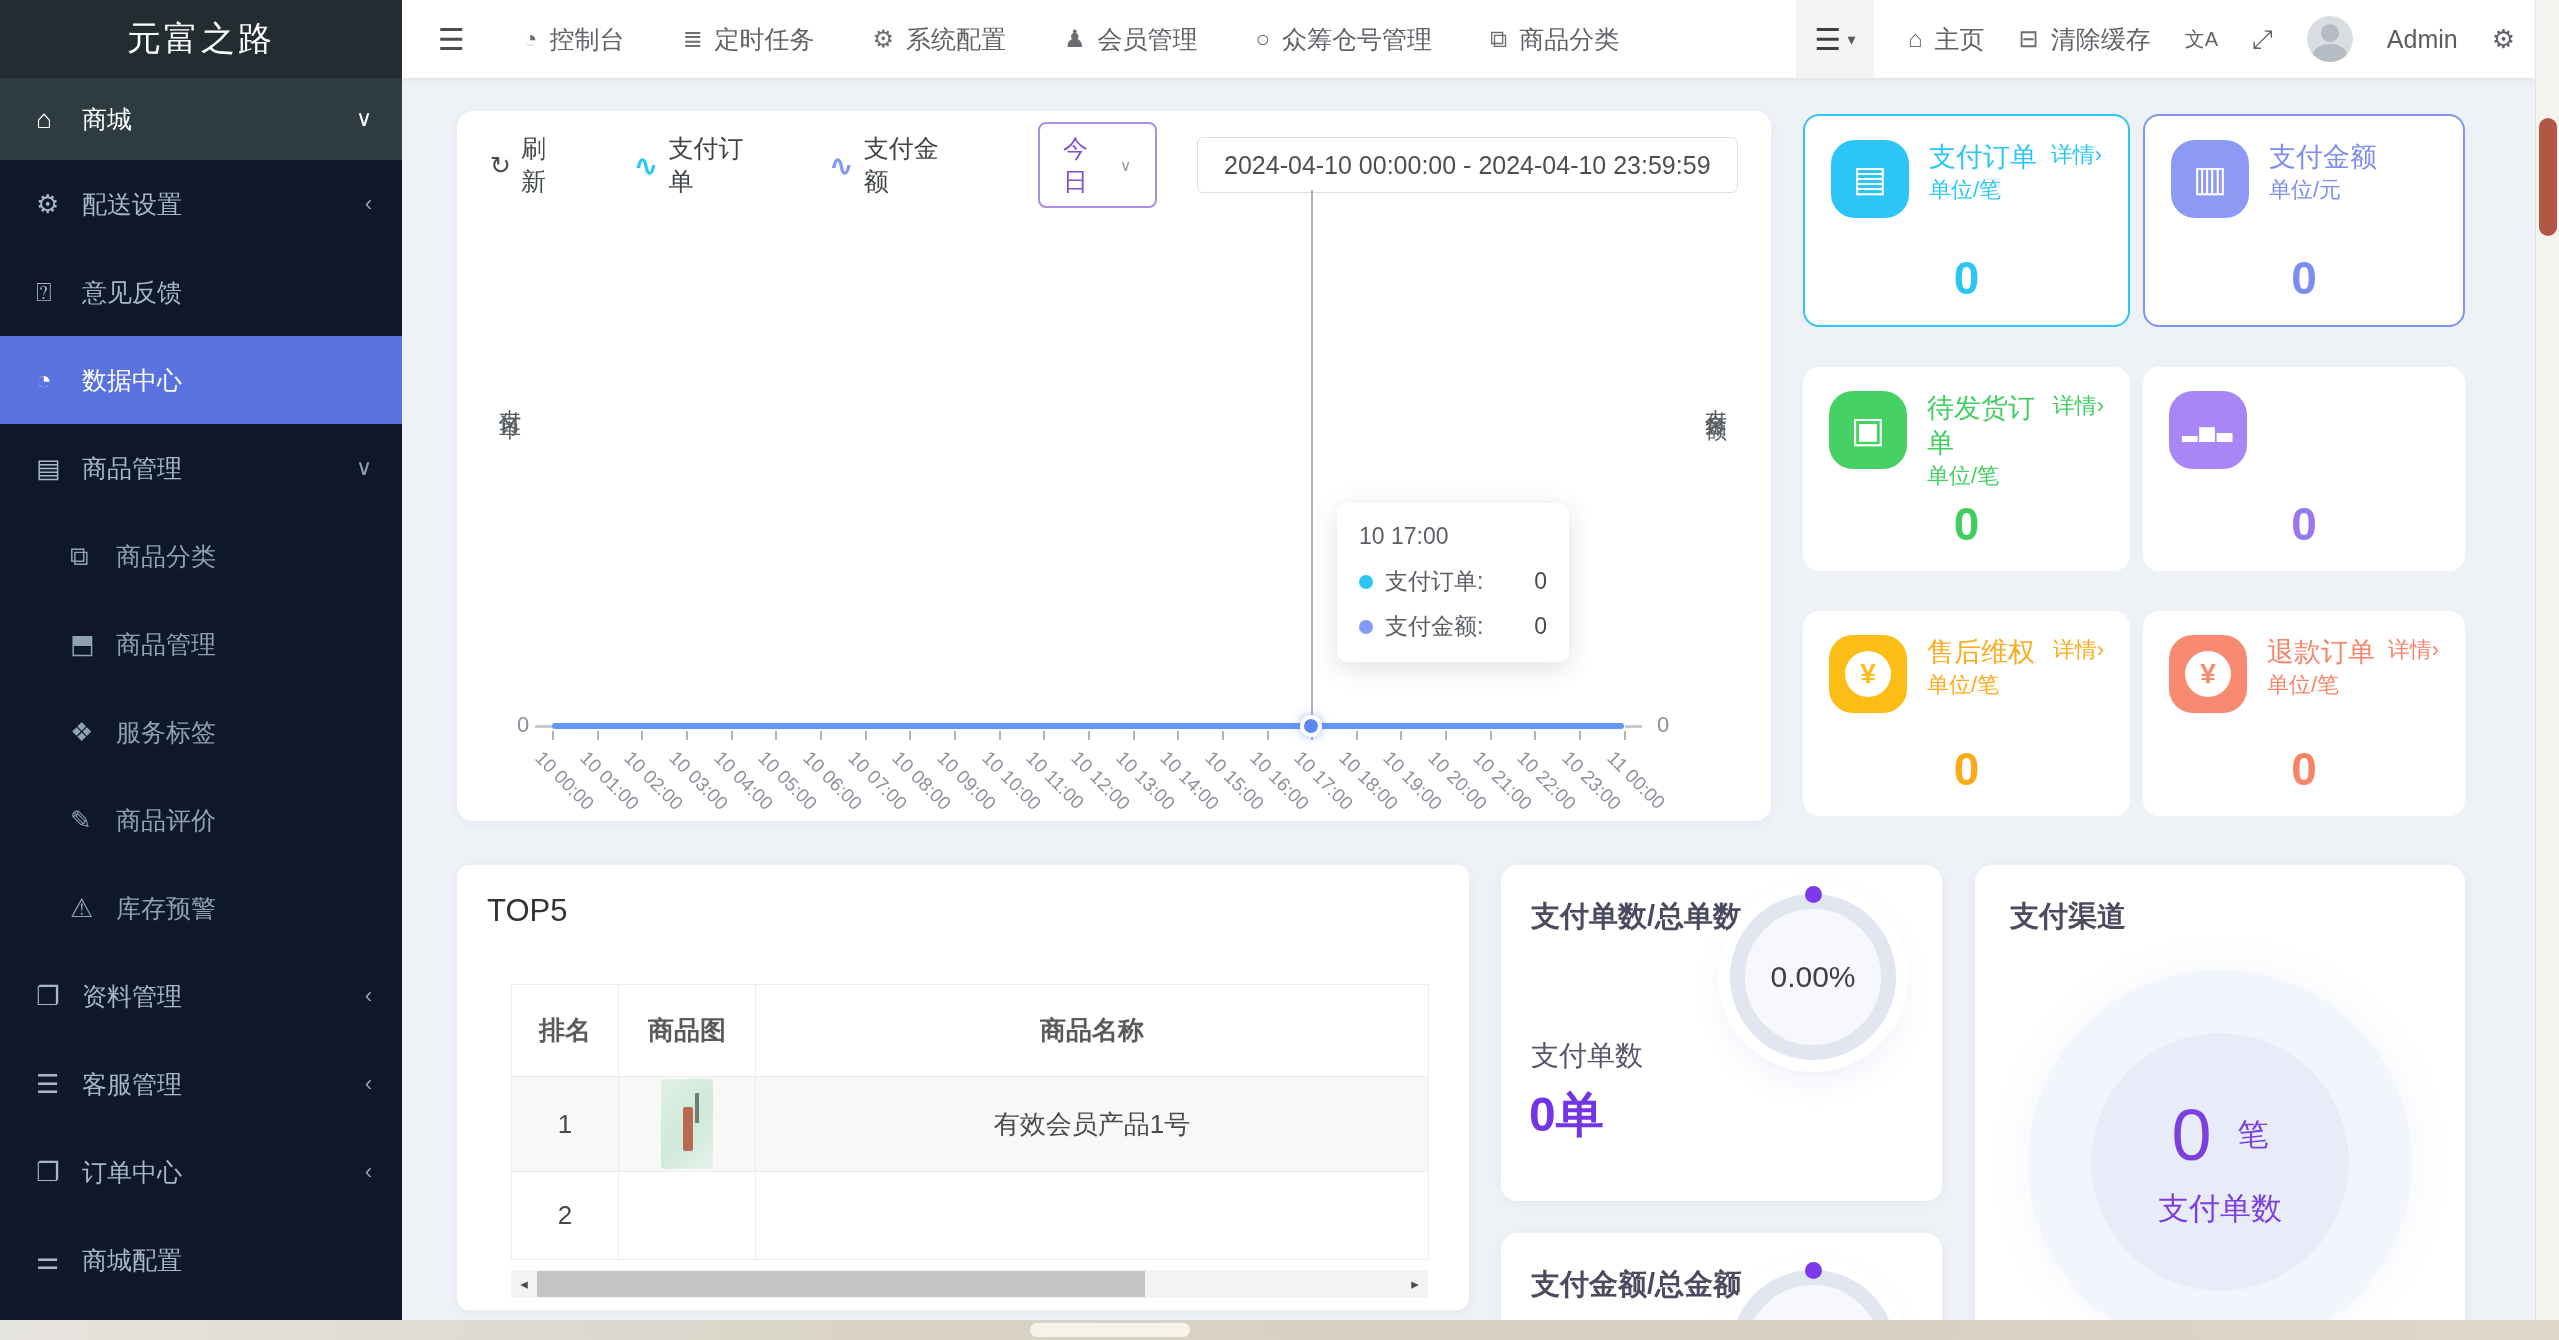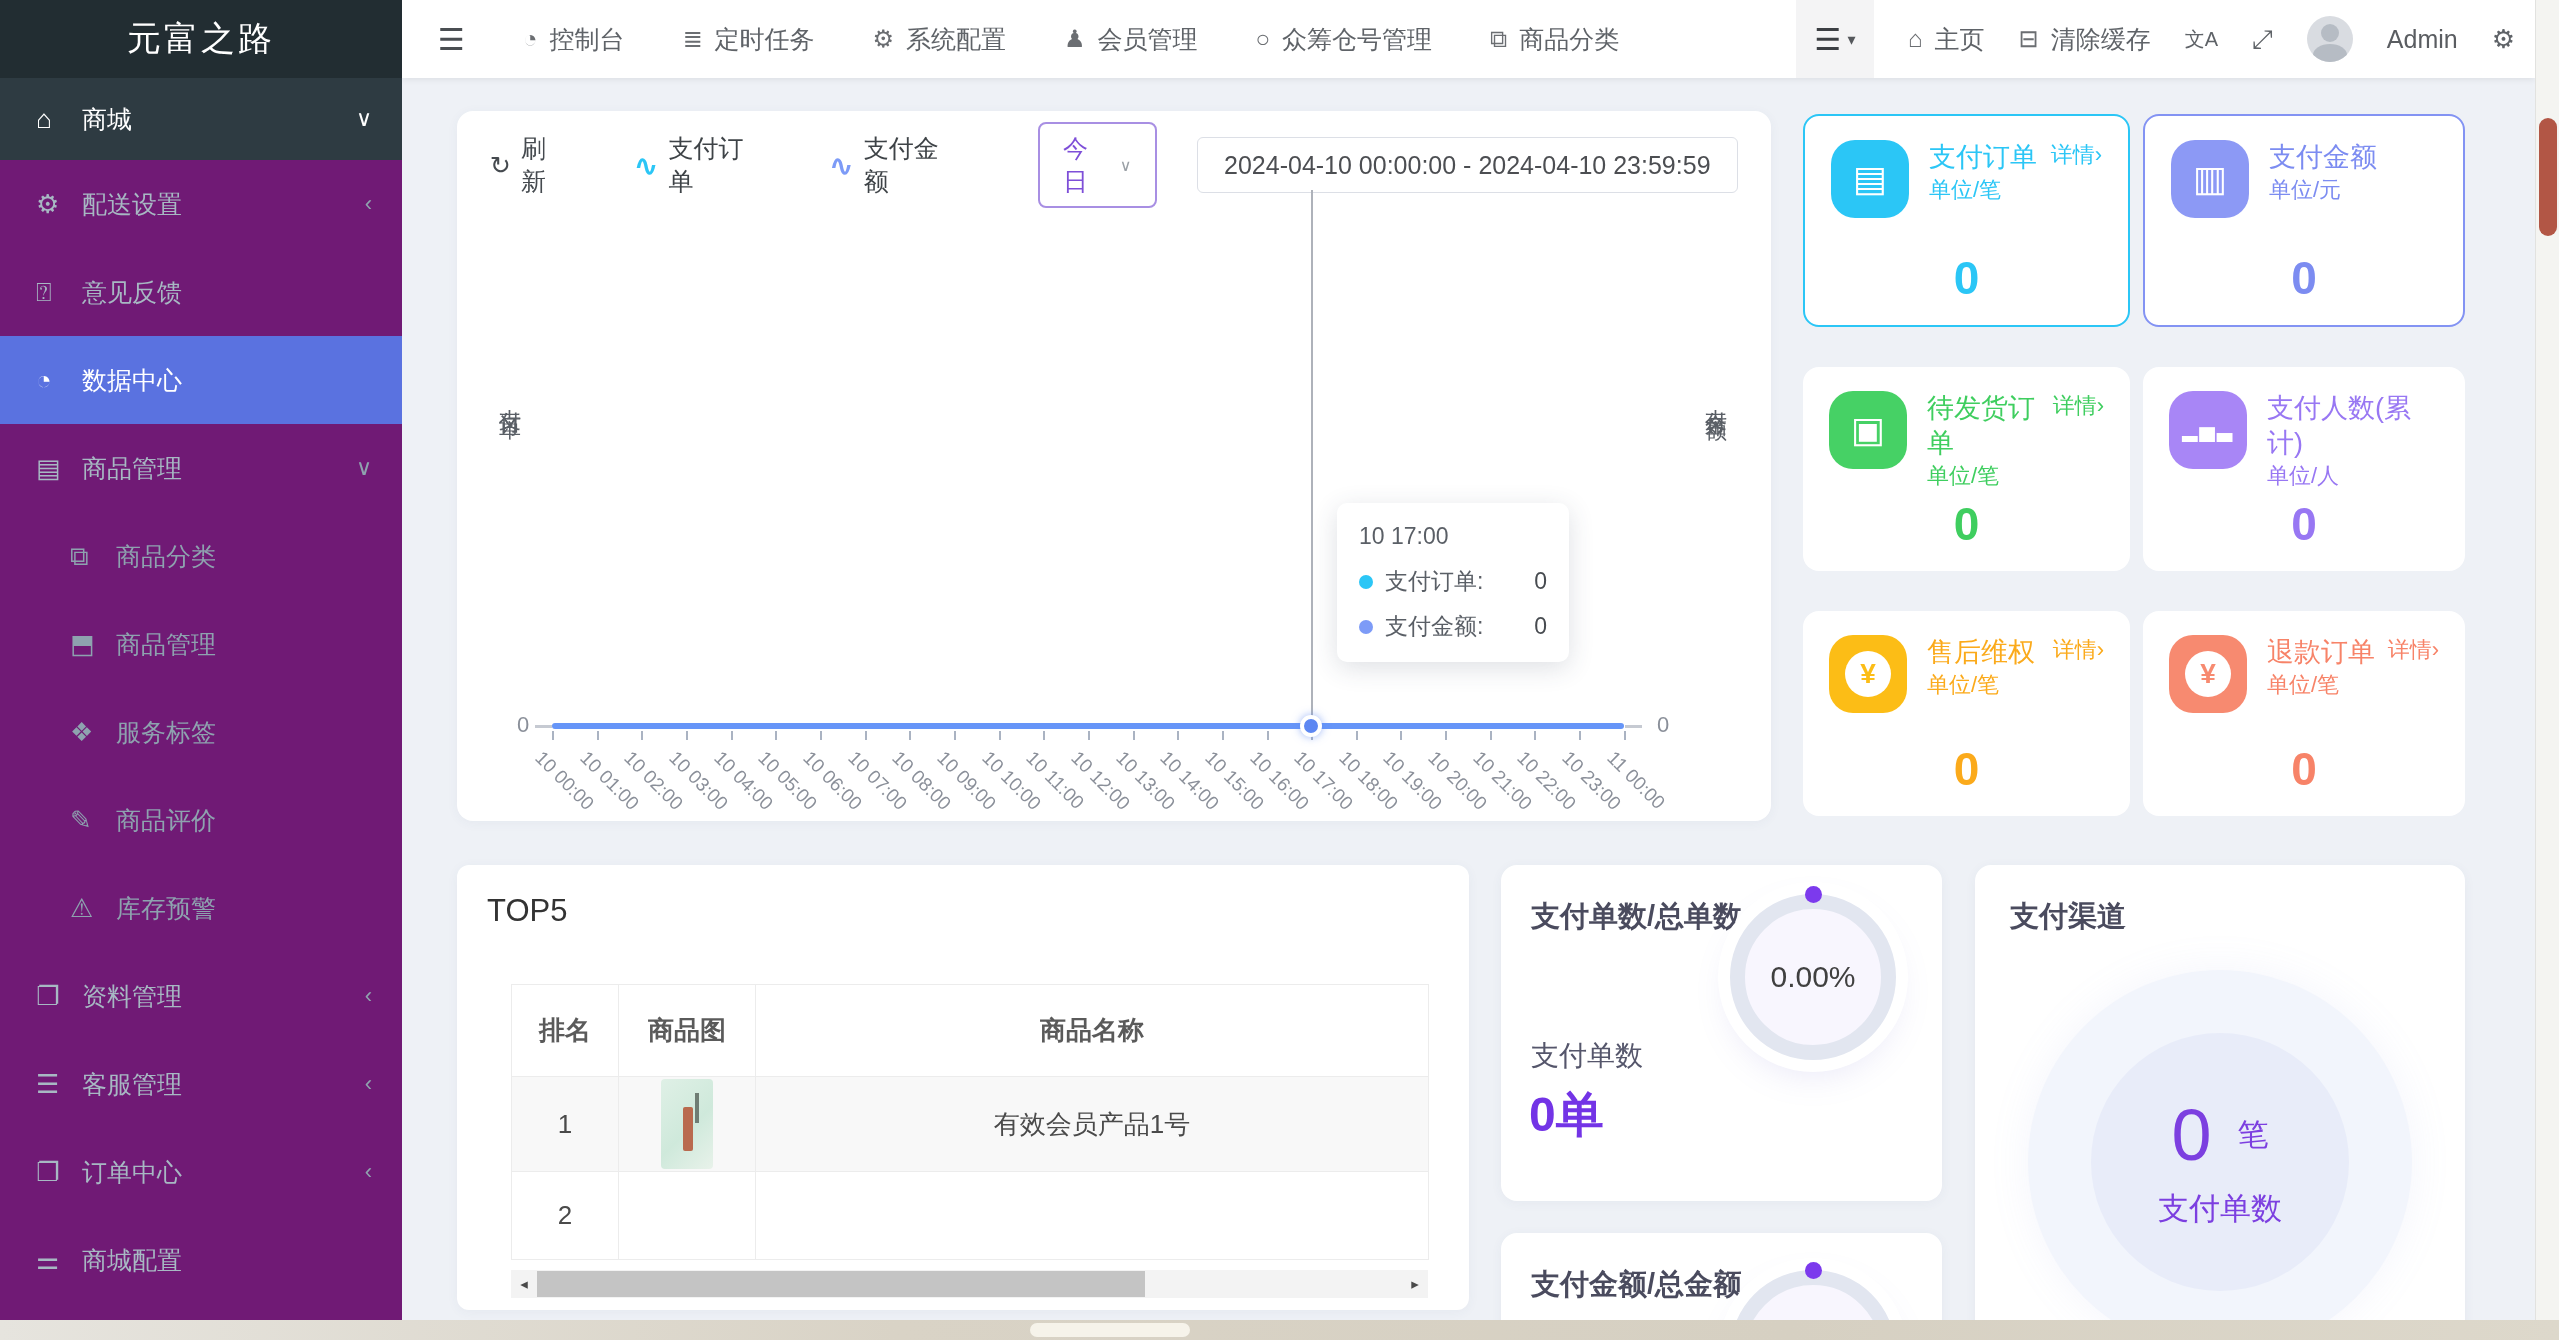--- a/index.html
+++ b/index.html
@@ -1,20 +1,20 @@
 <!DOCTYPE html>
 <html><head>
 <meta charset="utf-8">
 <style>
   * { margin:0; padding:0; box-sizing:border-box; }
   html,body { width:2559px; height:1340px; overflow:hidden; background:#eef1f6;
     font-family:"Liberation Sans","DejaVu Sans",sans-serif; }
 
   
-  .sidebar { position:absolute; left:0; top:0; width:402px; height:1320px; background:#701a75; z-index:5; }
+  .sidebar { position:absolute; left:0; top:0; width:402px; height:1320px; background:#0f172a; z-index:5; }
   .sb-title { height:78px; background:#222d32; color:#fff; font-size:34px; letter-spacing:3px;
     display:flex; align-items:center; justify-content:center; }
   .sb-nav .item { position:relative; height:88px; display:flex; align-items:center;
     padding-left:36px; color:#a7b8c3; font-size:25px; cursor:pointer; }
   .sb-nav .item .ico { width:46px; font-size:26px; text-align:left; }
   .sb-nav .item .chev { position:absolute; right:30px; font-size:22px; color:#8fa3af; }
   .sb-nav .item.parent { background:#2e3b42; color:#fff; height:82px; }
   .sb-nav .item.parent .chev { color:#fff; }
   .sb-nav .item.active { background:#5a72e0; color:#fff; }
   .sb-nav .item.sub { padding-left:70px; color:#8ea2af; }
@@ -491,26 +491,20 @@
             </div>
           <div class="u">单位/笔</div>
         </div>
         </div>
       <div class="v">0</div>
     </div>
 
     <div class="scard th-purple">
       <div class="head">
           <div class="icon bars">▂▅▃</div>
-        <div class="tcol">
-            <div class="trow">
-          <span class="t">支付人数(累计)</span>
-            </div>
-          <div class="u">单位/人</div>
-        </div>
         </div>
       <div class="v">0</div>
     </div>
 
     <div class="scard th-gold">
       <div class="head">
           <div class="icon">
           <span class="coin">¥</span>
           </div>
         <div class="tcol">

